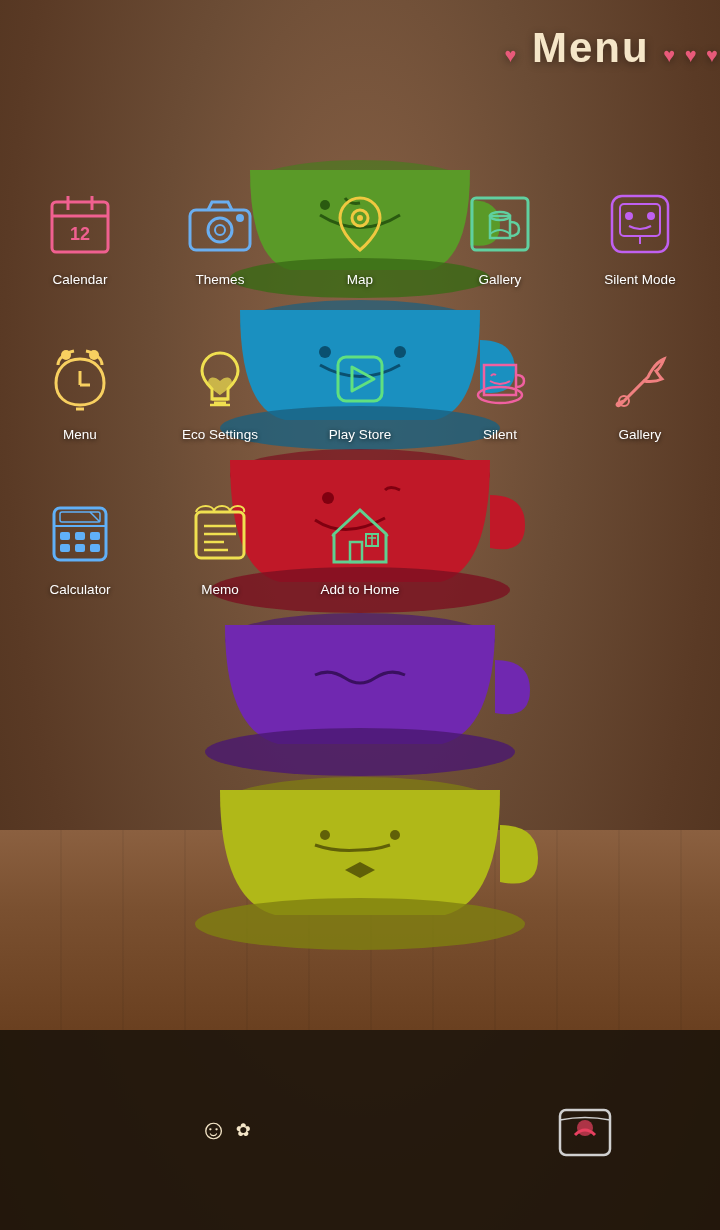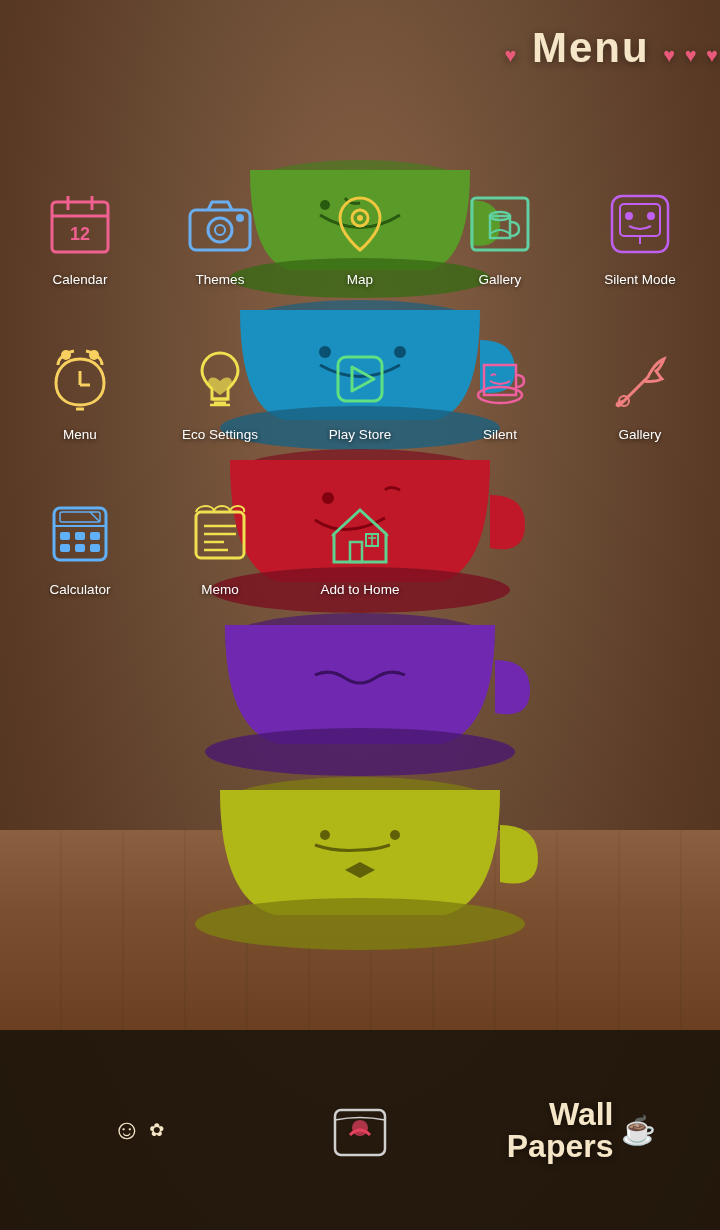--- a/index.html
+++ b/index.html
@@ -427,21 +427,13 @@
 
   <div class="bottom-center">
     <svg width="90" height="90" viewBox="0 0 90 90">
       <rect x="20" y="25" width="50" height="45" rx="6" fill="none" stroke="#d0d0d0" stroke-width="2.5"></rect>
       <path d="M35 50 Q45 40 55 50" stroke="#e84060" stroke-width="3" fill="none"></path>
       <circle cx="45" cy="43" r="8" fill="#e84060" opacity="0.7"></circle>
       <path d="M20 35 Q45 30 70 35" stroke="#d0d0d0" stroke-width="1.5" fill="none"></path>
     </svg>
   </div>
 
-  <div class="bottom-btn">
-    <div style="display:flex;align-items:center;gap:8px;">
-      <div>
-        <div class="bottom-btn-label" style="font-size:32px;text-align:right;">Wall<br>Papers</div>
-      </div>
-      <div style="color:#f5e6c8;font-size:28px;">☕</div>
-    </div>
-  </div>
 </div>
 
 </body></html>

